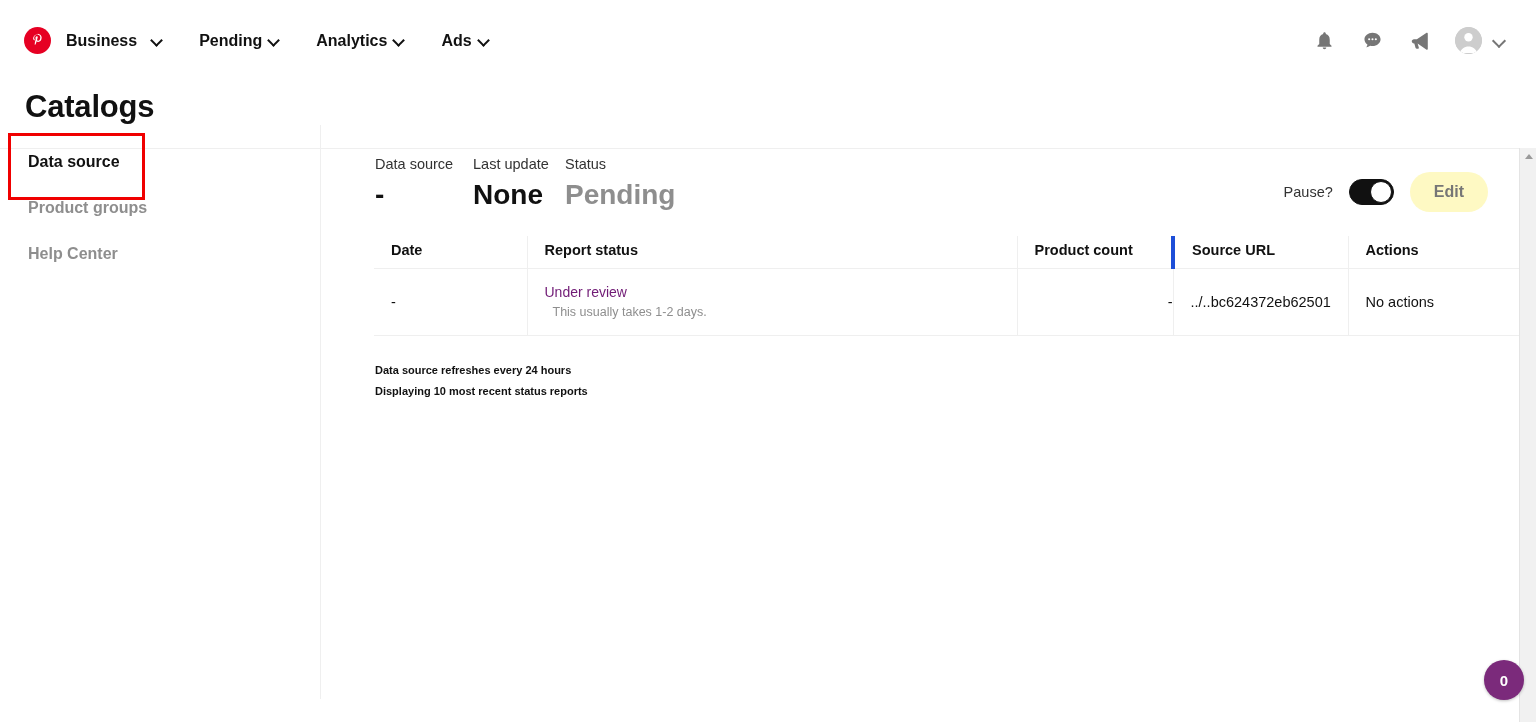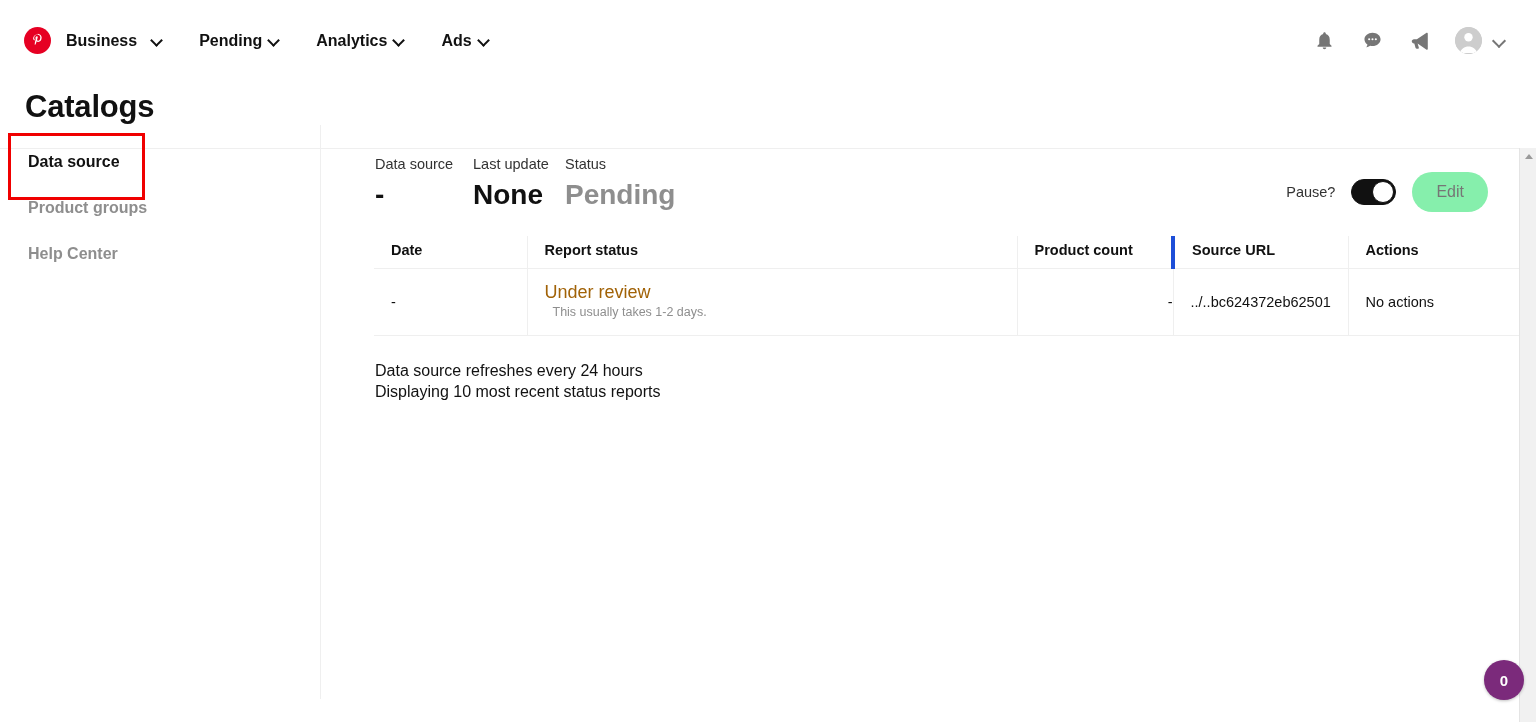--- a/index.html
+++ b/index.html
@@ -259,24 +259,24 @@
     width: 22px;
     height: 22px;
     border-radius: 50%;
     background: #ffffff;
     top: 1px;
     right: 1px;
     border: 1px solid #111111;
   }
 
   .edit-btn {
-    background: #86efac;
+    background: #fef9c3;
     color: #767676;
     font-size: 16px;
-    font-weight: normal;
+    font-weight: bold;
     border: none;
     border-radius: 22px;
     padding: 11px 24px;
     cursor: pointer;
     font-family: "Liberation Sans", sans-serif;
   }
 
   
   .table-wrap {
     margin-top: 24px;
@@ -315,38 +315,38 @@
   }
   table.dtable td.b-left { border-left: 1px solid #efefef; }
 
   td.cell-count {
     text-align: right;
     padding-right: 22px;
     color: #555555;
   }
 
   .report-main {
-    font-size: 18px;
-    color: #a16207;
+    font-size: 14px;
+    color: #701a75;
     line-height: 19px;
   }
   .report-sub {
     font-size: 12.5px;
     color: #8e8e8e;
     line-height: 17px;
     margin-top: 2px;
     margin-left: 8px;
   }
 
   .cell-muted { color: #555555; }
 
   .footnotes {
     margin-top: 24px;
-    font-size: 16px;
-    font-weight: normal;
+    font-size: 11px;
+    font-weight: bold;
     color: #111111;
     line-height: 21px;
   }
 
   
   .scrollbar {
     position: absolute;
     right: 0;
     top: 148px;
     width: 17px;

